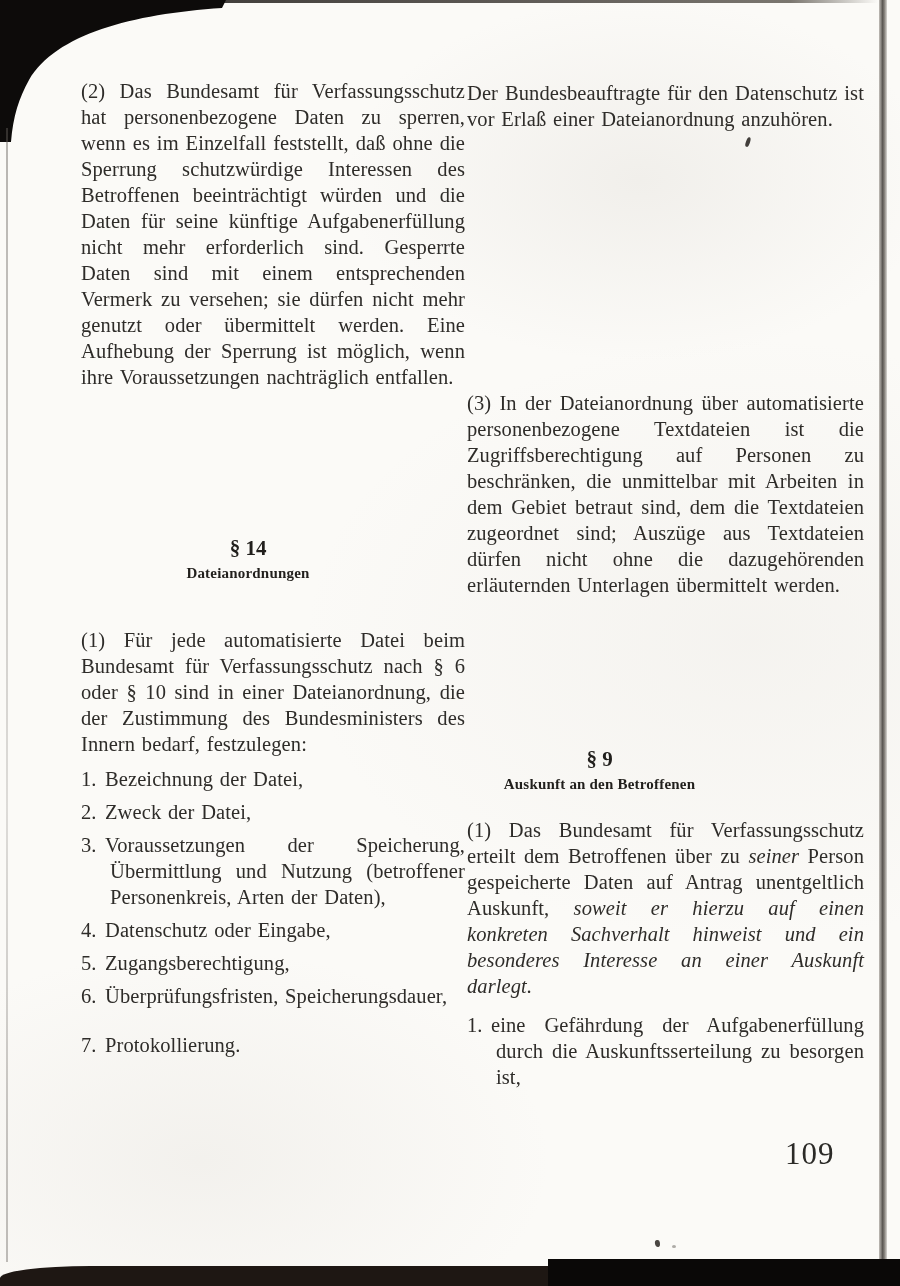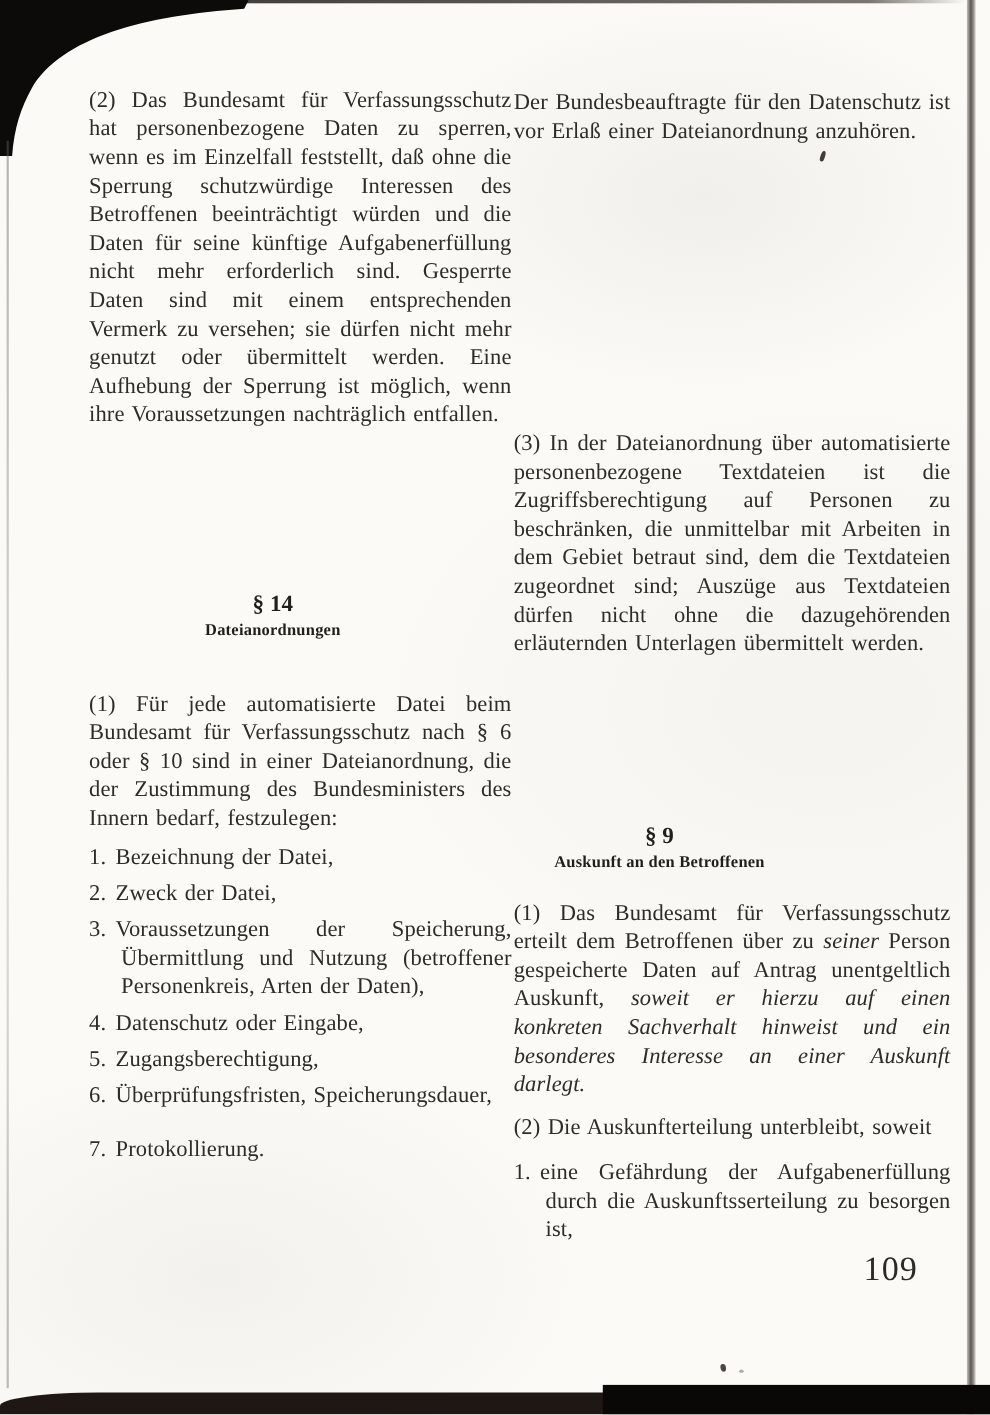--- a/index.html
+++ b/index.html
@@ -95,19 +95,18 @@
 
     <p class="blk" style="top:390px">(3) In der Dateianordnung über automatisierte personenbezogene Textdateien ist die Zugriffsberech­tigung auf Personen zu beschrän­ken, die unmittelbar mit Arbeiten in dem Gebiet betraut sind, dem die Textdateien zugeordnet sind; Auszüge aus Textdateien dürfen nicht ohne die dazugehörenden erläuternden Unterlagen übermit­telt werden.</p>
 
     <div class="blk sec-head head-15" style="top:748px">
       <div class="sec-num">§ 9</div>
       <div class="sec-title">Auskunft an den Betroffenen</div>
     </div>
 
     <div class="blk" style="top:817px">
       <p style="margin-bottom:13px"><span>(1) Das Bundesamt für Verfas­sungsschutz erteilt dem Betroffe­nen über zu </span><span class="it">seiner</span><span> Person gespei­cherte Daten auf Antrag unentgelt­lich Auskunft, </span><span class="it">soweit er hierzu auf einen konkreten Sachverhalt hin­weist und ein besonderes Interes­se an einer Auskunft darlegt.</span></p>
-      <p style="margin-bottom:15px">(2) Die Auskunfterteilung unter­bleibt, soweit</p>
       <p class="item"><span class="num">1.</span><span>eine Gefährdung der Aufgabe­nerfüllung durch die Auskunfts­serteilung zu besorgen ist,</span></p>
     </div>
   </div>
 
   <div class="page-number">109</div>
 </div>
 
 </body></html>

